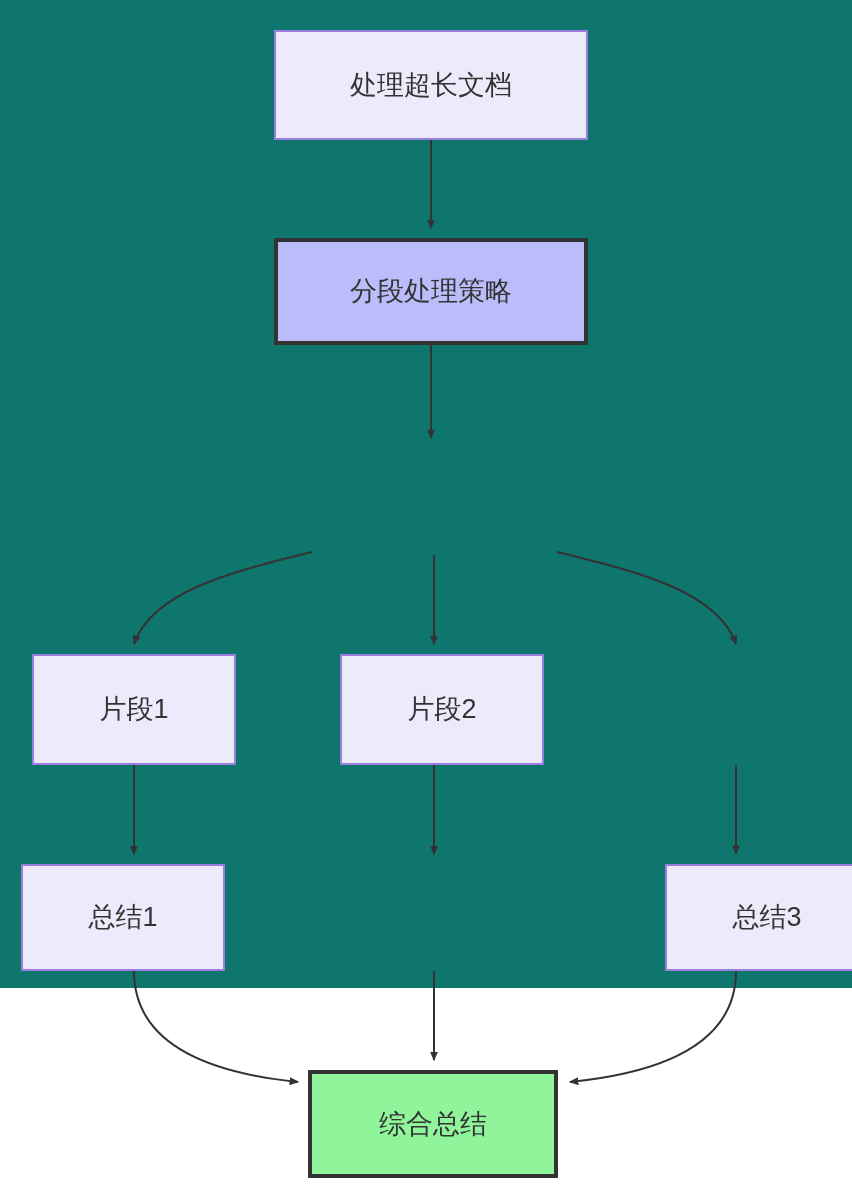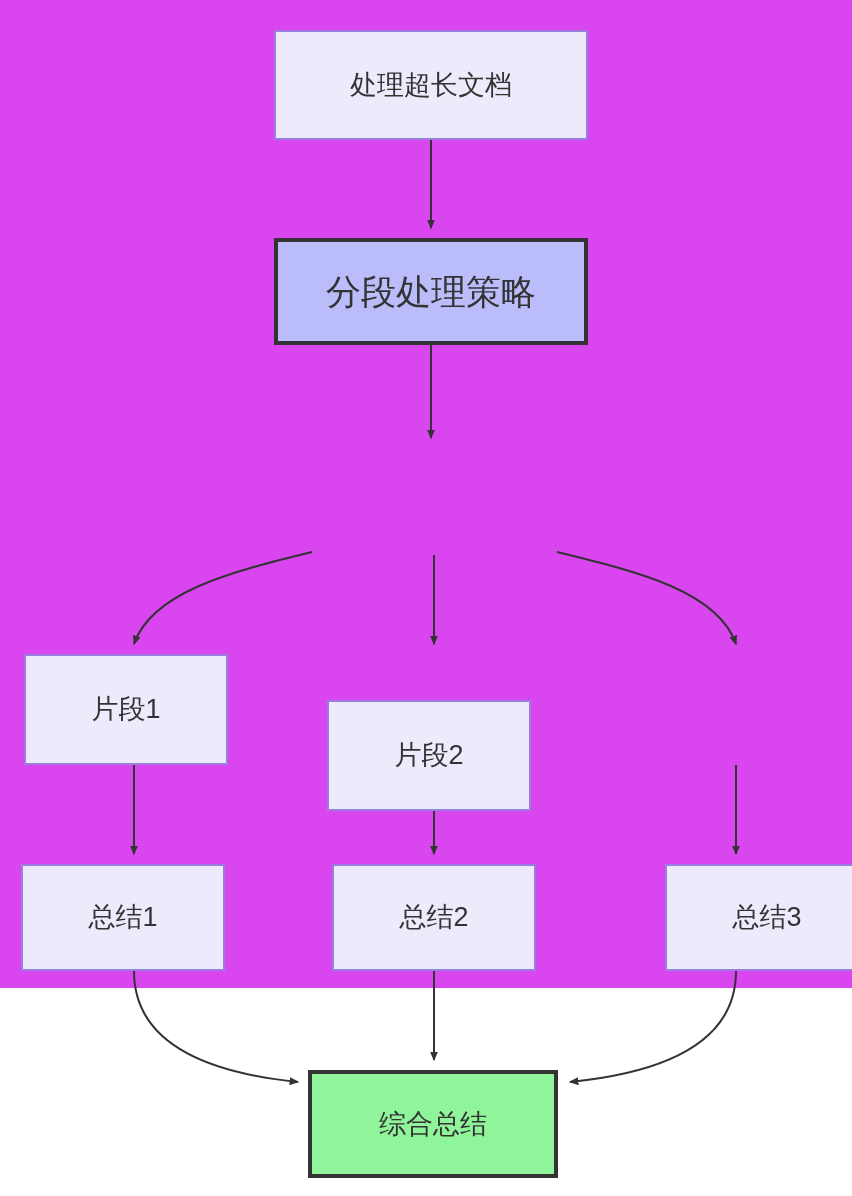--- a/index.html
+++ b/index.html
@@ -11,21 +11,21 @@
   body {
     width: 852px;
     height: 1196px;
     font-family: "Liberation Sans", "DejaVu Sans", sans-serif;
     overflow: hidden;
   }
   #diagram-canvas {
     position: relative;
     width: 852px;
     height: 988px;
-    background: #d946ef;
+    background: #0f766e;
   }
   #edge-layer {
     position: absolute;
     left: 0;
     top: 0;
     width: 852px;
     height: 1196px;
     pointer-events: none;
   }
   .node {
@@ -45,21 +45,21 @@
   
   .node.style-default {
     background: #ECEAFB;
     border: 2px solid #9B7DE0;
     font-size: 27px;
   }
   
   .node.style-highlight {
     background: #BBBDFB;
     border: 4px solid #333333;
-    font-size: 35px;
+    font-size: 27px;
   }
   
   .node.style-success {
     background: #90F59A;
     border: 4px solid #333333;
     font-size: 27px;
   }
 </style>
 </head>
 <body>
@@ -98,36 +98,33 @@
 
   <div class="node style-default" style="left:274px; top:30px; width:314px; height:110px;">
     <span class="node-label">处理超长文档</span>
   </div>
 
   <div class="node style-highlight" style="left:274px; top:238px; width:314px; height:107px;">
     <span class="node-label">分段处理策略</span>
   </div>
 
 
-  <div class="node style-default" style="left:24px; top:654px; width:204px; height:111px;">
+  <div class="node style-default" style="left:32px; top:654px; width:204px; height:111px;">
     <span class="node-label">片段1</span>
   </div>
 
-  <div class="node style-default" style="left:327px; top:654px; width:204px; height:111px;margin-top:46px;">
+  <div class="node style-default" style="left:340px; top:654px; width:204px; height:111px;">
     <span class="node-label">片段2</span>
   </div>
 
 
   <div class="node style-default" style="left:21px; top:864px; width:204px; height:107px;">
     <span class="node-label">总结1</span>
   </div>
 
-  <div class="node style-default" style="left:332px; top:864px; width:204px; height:107px;">
-    <span class="node-label">总结2</span>
-  </div>
 
   <div class="node style-default" style="left:633px; top:864px; width:204px; height:107px;margin-left:32px;">
     <span class="node-label">总结3</span>
   </div>
 
   <div class="node style-success" style="left:308px; top:1070px; width:250px; height:108px;">
     <span class="node-label">综合总结</span>
   </div>
 
 </div>

